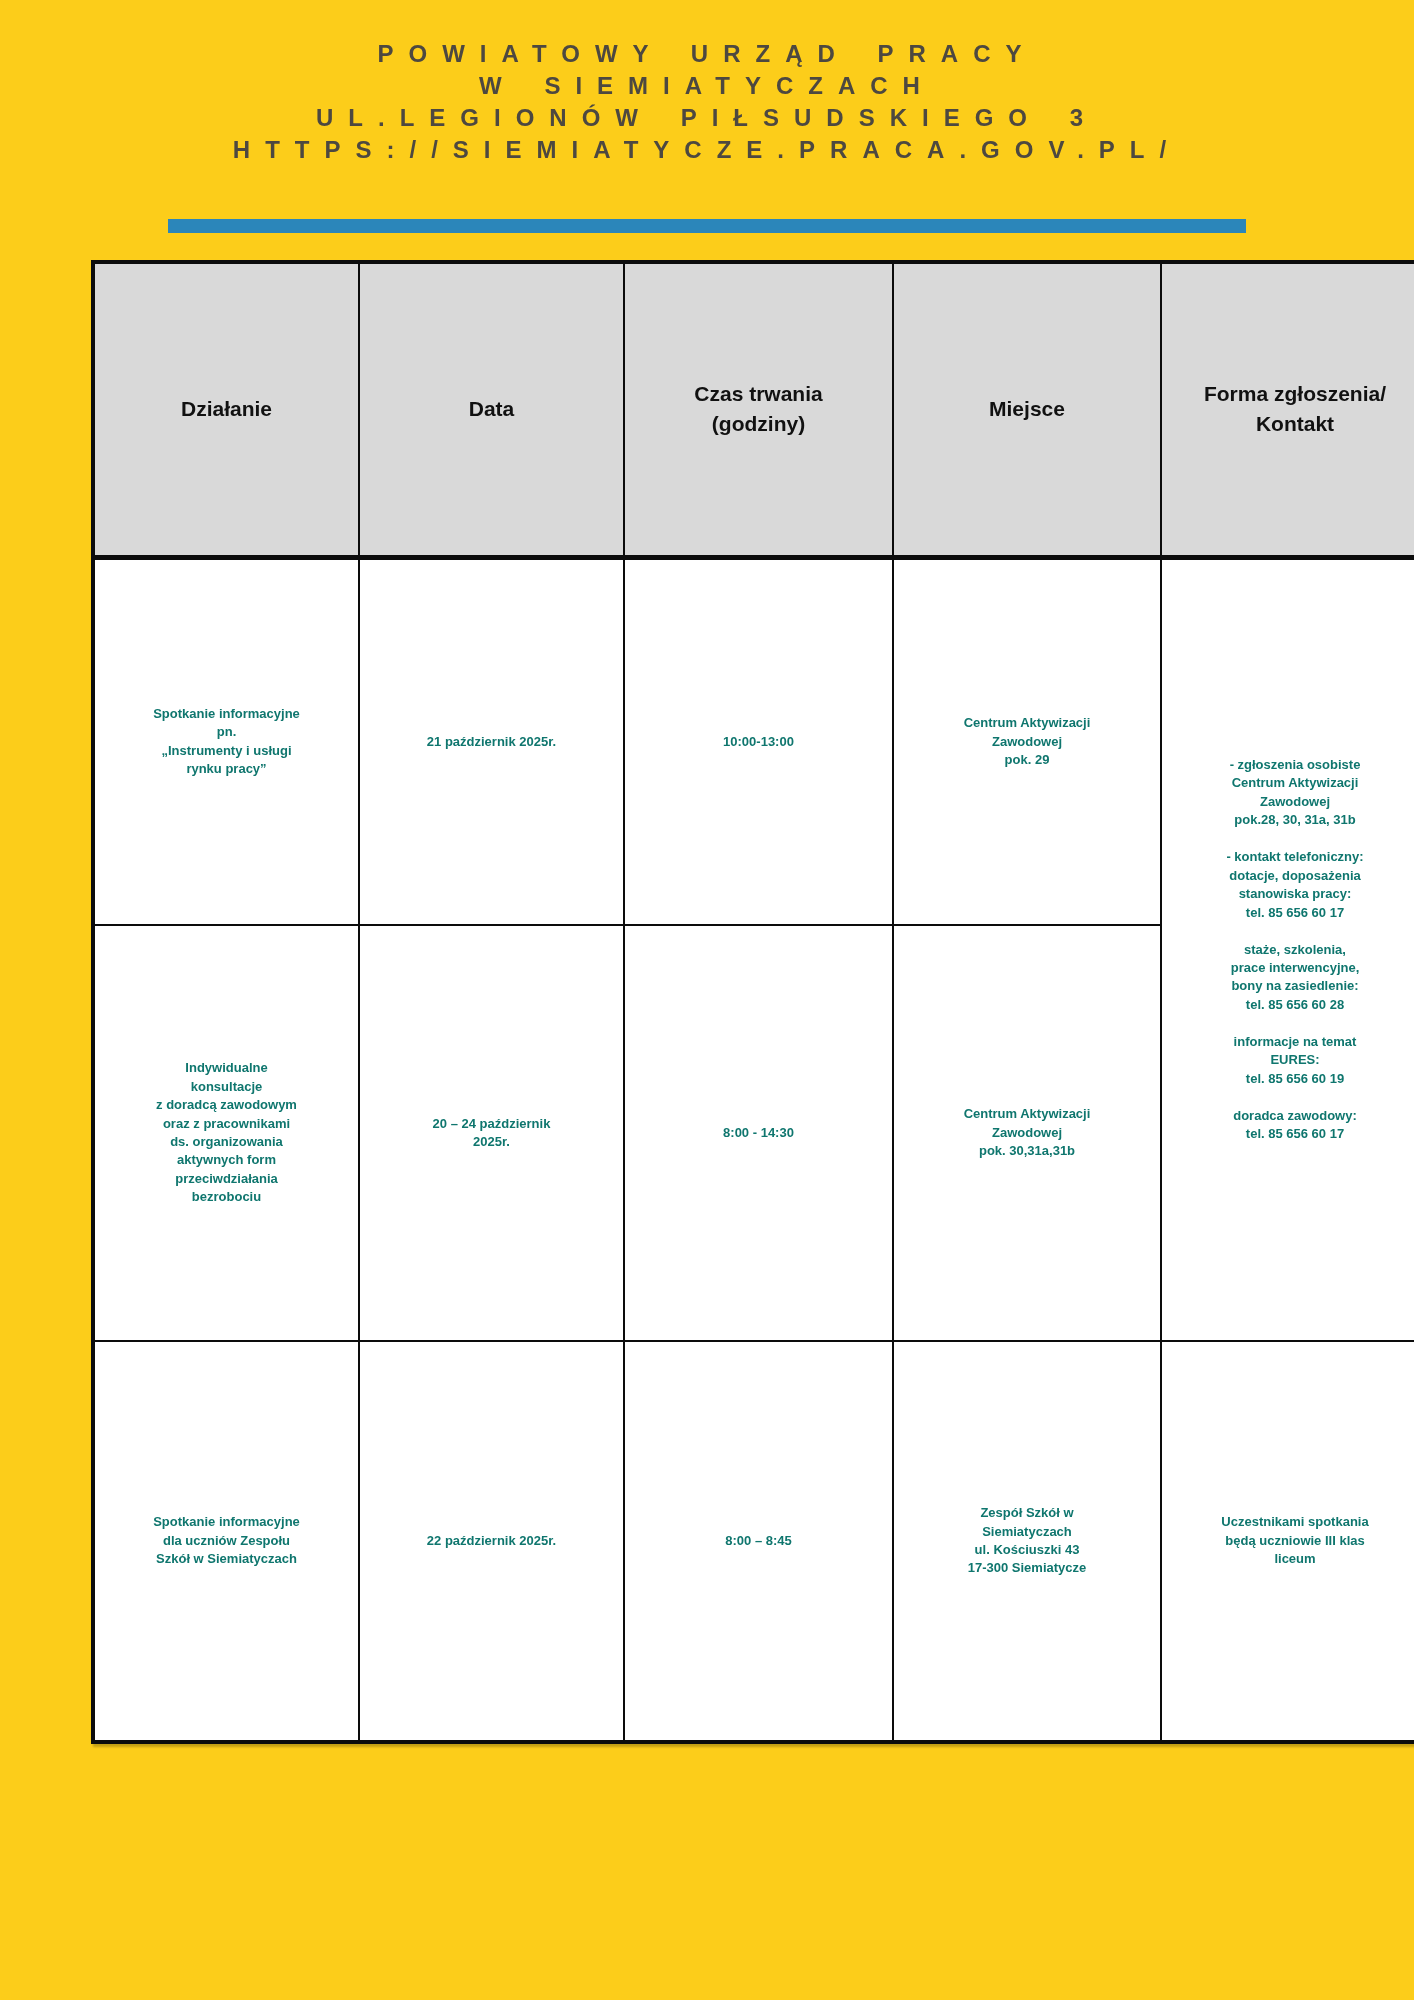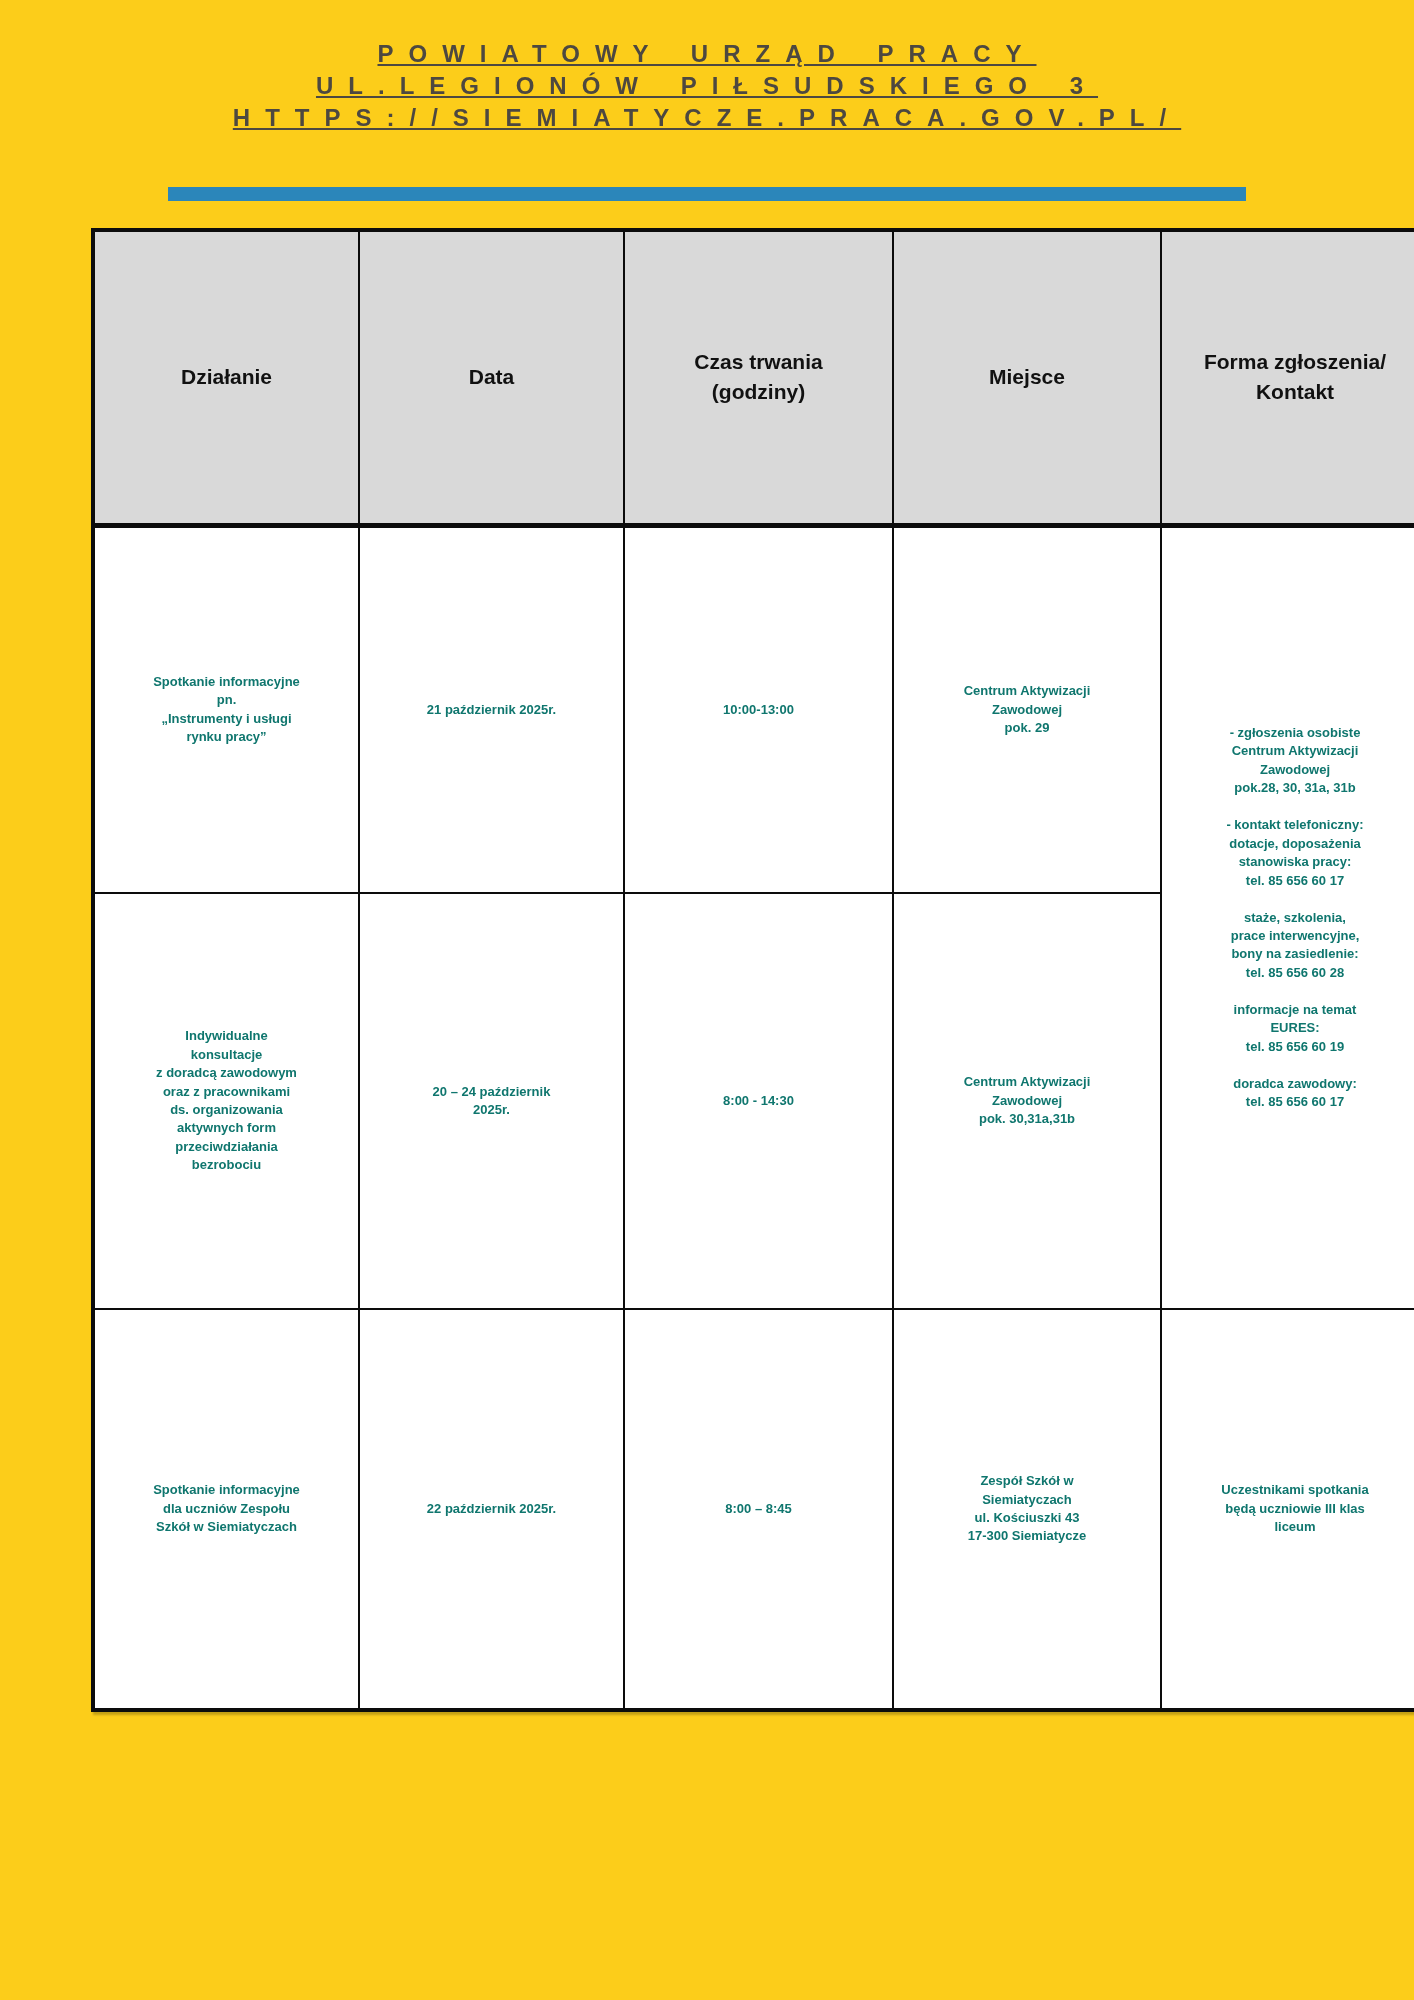--- a/index.html
+++ b/index.html
@@ -21,21 +21,20 @@
   }
   .header .line {
     display: block;
     color: #4d4840;
     font-size: 24px;
     font-weight: bold;
     letter-spacing: 15px;
     word-spacing: 6px;
     line-height: 32px;
     white-space: nowrap;
-    text-decoration: underline;
   }
   .accent-bar {
     width: 1078px;
     height: 14px;
     margin: 53px auto 0 auto;
     background: #2b86ba;
   }
   
   .table-wrap {
     margin: 27px 0 0 43px;
@@ -76,20 +75,21 @@
   tr.header-row  { height: 295px; }
   tr.row-1       { height: 368px; }
   tr.row-2       { height: 416px; }
   tr.row-3       { height: 401px; }
 </style>
 </head>
 <body>
 
 <div class="header">
   <span class="line">POWIATOWY URZĄD PRACY</span>
+  <span class="line">W SIEMIATYCZACH</span>
   <span class="line">UL.LEGIONÓW PIŁSUDSKIEGO 3</span>
   <span class="line">HTTPS://SIEMIATYCZE.PRACA.GOV.PL/</span>
 </div>
 
 <div class="accent-bar"></div>
 
 <div class="table-wrap">
   <table class="schedule">
     <colgroup>
       <col style="width:266px">

